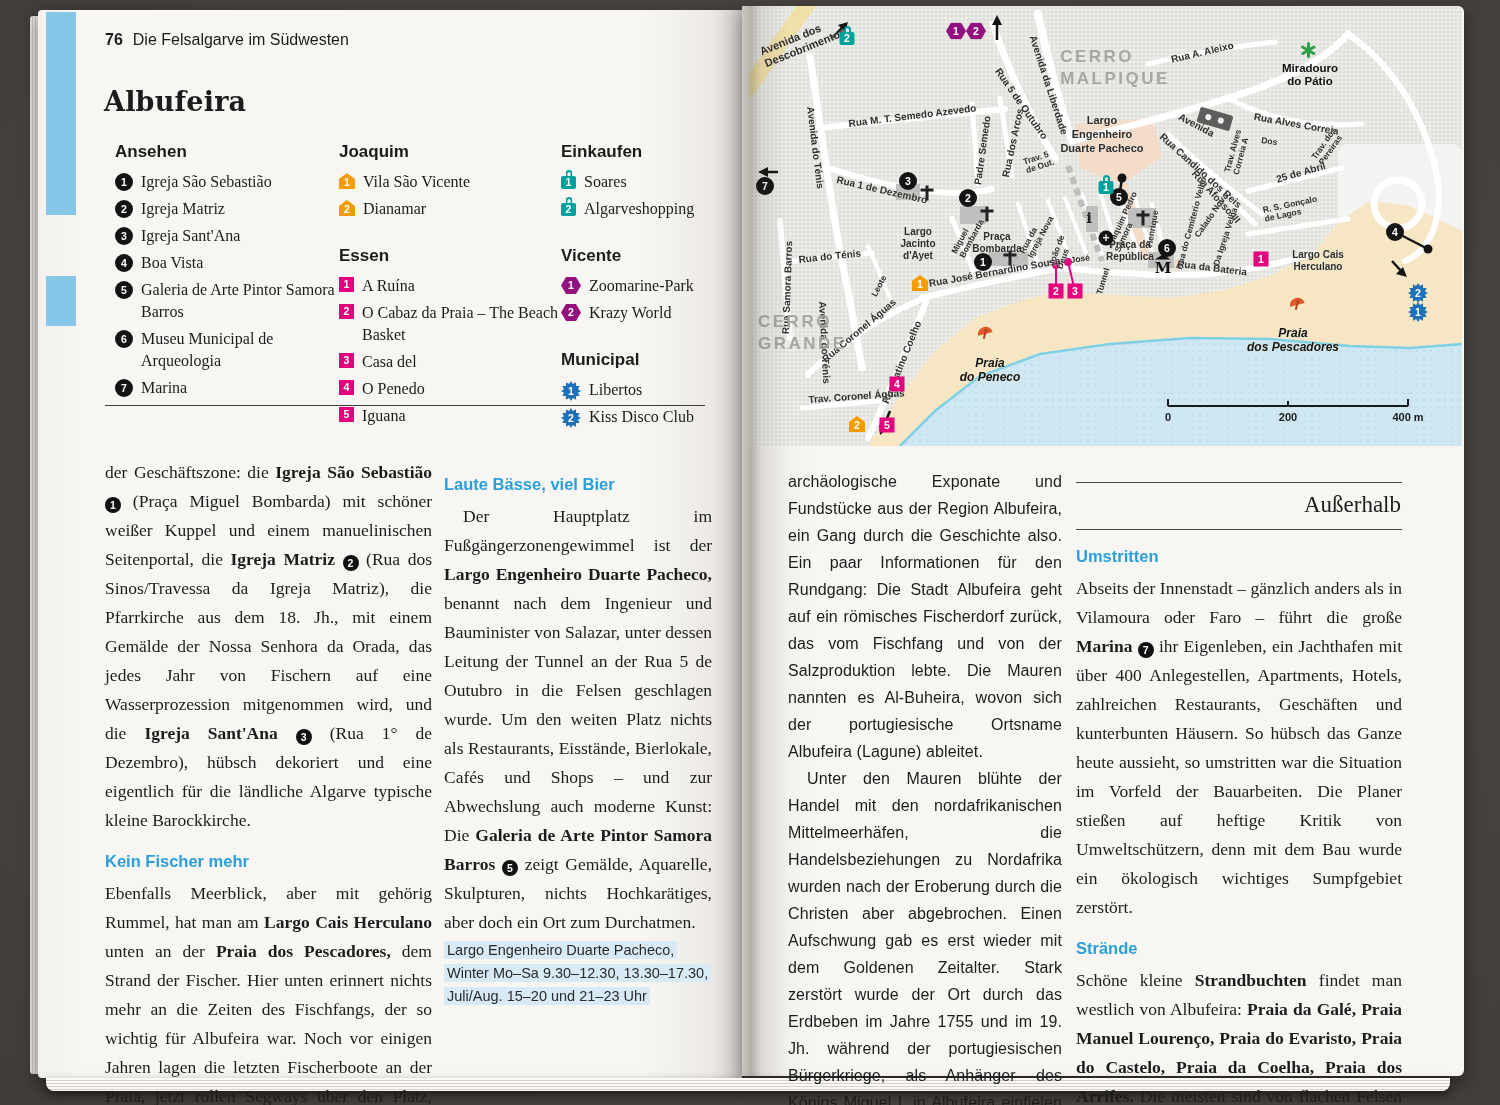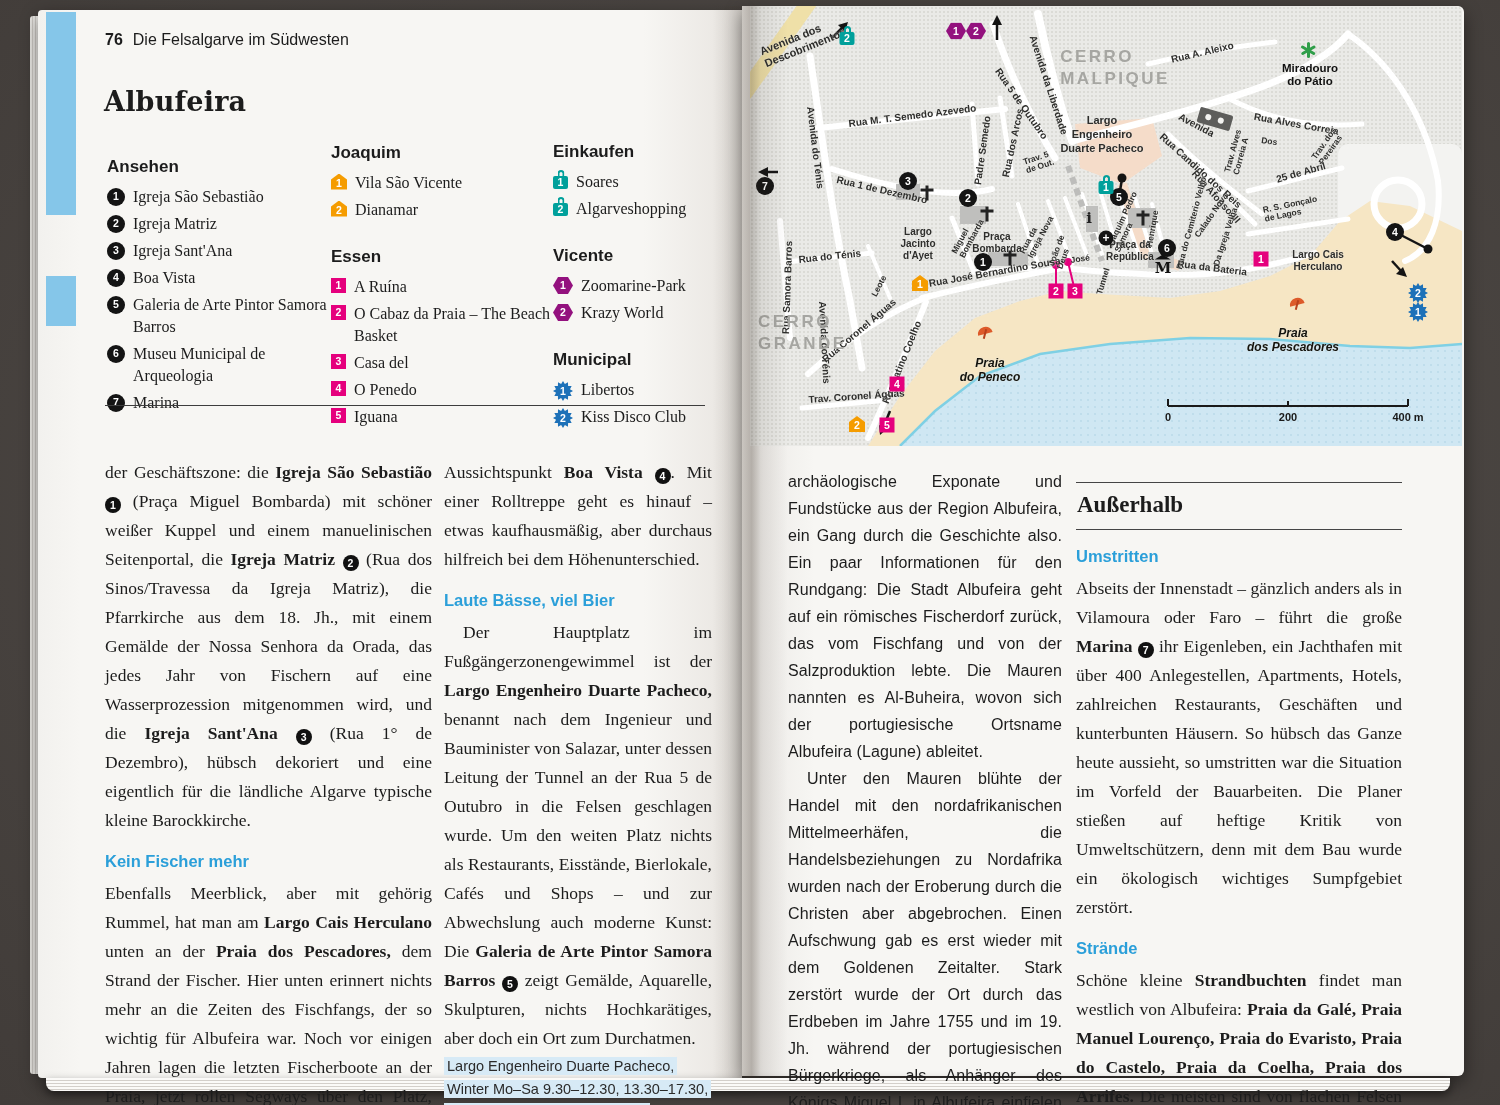--- a/index.html
+++ b/index.html
@@ -19,21 +19,21 @@
   .edge-left{position:absolute;left:30px;top:16px;width:8px;height:1058px;
     background:repeating-linear-gradient(to right,#e9e7e3 0 2px,#cdc9c4 2px 3px);border-radius:3px 0 0 3px;}
   .tab{position:absolute;background:#85c6e9;}
   .tab1{left:46px;top:12px;width:30px;height:203px;}
   .tab2{left:46px;top:276px;width:30px;height:50px;}
   
   .hdr{position:absolute;left:105px;top:31px;font-size:16px;}
   .hdr b{margin-right:10px;}
   .title{position:absolute;left:104px;top:86px;font-family:"DejaVu Serif",serif;font-weight:bold;font-size:27px;letter-spacing:.2px;}
   
-  .dir{position:absolute;left:107px;top:142px;width:602px;display:flex;align-items:center;}
+  .dir{position:absolute;left:115px;top:142px;width:602px;display:flex;}
   .dir-c1{width:224px;} .dir-c2{width:222px;} .dir-c3{width:156px;}
   .dir-group{margin-bottom:26px;}
   .dir-heading{font-weight:bold;font-size:17px;margin-bottom:9px;}
   .dir-item{display:flex;align-items:flex-start;margin-bottom:5px;font-family:"Liberation Serif",serif;font-size:16px;line-height:22px;}
   .dir-item .dir-label{margin-left:8px;}
   .dm{flex:0 0 auto;margin-top:2px;}
   .dir-rule{position:absolute;left:105px;top:405px;width:600px;height:1px;background:#3d3d3d;}
   
   .shp{display:inline-flex;align-items:center;justify-content:center;color:#fff;font:bold 10.5px/1 "Liberation Sans",sans-serif;box-sizing:border-box;}
   .shp-sight{width:18px;height:18px;border-radius:50%;background:#141414;}
@@ -51,21 +51,21 @@
   .rp-col2{left:1076px;top:462px;width:326px;}
   .bp{margin:0;text-align:justify;}
   .bp.serif{font-family:"Liberation Serif",serif;font-size:17.5px;line-height:29px;}
   .bp.sans{font-family:"Liberation Sans",sans-serif;font-size:16px;line-height:27px;letter-spacing:.1px;}
   .bp.indent{text-indent:19px;}
   .subhead{font:bold 16.5px/1.2 "Liberation Sans",sans-serif;color:#2b9fd9;margin:17px 0 7px;}
   .nb{display:inline-block;width:16px;height:16px;border-radius:50%;background:#111;color:#fff;font:bold 10.5px/16px "Liberation Sans",sans-serif;text-align:center;vertical-align:-2px;letter-spacing:0;text-indent:0;}
   .infobox{margin:2px 0 0;font:14.5px/23px "Liberation Sans",sans-serif;color:#2b2b2b;text-align:left;}
   .infobox span{background:#d7eaf6;padding:1px 3px;box-decoration-break:clone;-webkit-box-decoration-break:clone;}
   .section-title{font-family:"Liberation Serif",serif;font-size:23px;padding:9px 1px 11px;border-top:1px solid #454545;border-bottom:1px solid #454545;margin:20px 0 14px;}
-  .section-title.bold{font-weight:bold;}
+  .section-title.bold{font-weight:normal;text-align:right;}
   
   .map{position:absolute;left:750px;top:6px;width:712px;height:440px;overflow:hidden;border-radius:0 6px 0 0;}
   .map-base{position:absolute;inset:0;background:#eaeae7;}
   .map-base::after{content:"";position:absolute;inset:0;background-image:radial-gradient(#d7d7d2 1px,transparent 1px);background-size:4px 4px;opacity:.8;}
   .map-svg{position:absolute;inset:0;}
   #map-overlay{position:absolute;inset:0;}
   .map-label{position:absolute;transform-origin:0 0;color:#2e2e2c;white-space:pre-line;text-shadow:0 0 2px rgba(236,236,233,.9);}
   .st{font:bold 10px/1.15 "Liberation Sans",sans-serif;}
   .st9{font:bold 8.5px/1.1 "Liberation Sans",sans-serif;}
   .st11{font:bold 11px/1.2 "Liberation Sans",sans-serif;}
@@ -221,21 +221,20 @@
       </div>
   </div>
   <div class="dir-rule"></div>
 
   <div class="col lp-col1" id="lp-col1">
       <p class="bp serif">der Geschäftszone: die <b>Igreja São Sebastião</b> <span class="nb">1</span> (Praça Miguel Bombarda) mit schöner weißer Kuppel und einem manuelinischen Seitenportal, die <b>Igreja Matriz</b> <span class="nb">2</span> (Rua dos Sinos/Travessa da Igreja Matriz), die Pfarrkirche aus dem 18. Jh., mit einem Gemälde der Nossa Senhora da Orada, das jedes Jahr von Fischern auf eine Wasserprozession mitgenommen wird, und die <b>Igreja Sant'Ana</b> <span class="nb">3</span> (Rua 1° de Dezembro), hübsch dekoriert und eine eigentlich für die ländliche Algarve typische kleine Barockkirche.</p>
       <div class="subhead">Kein Fischer mehr</div>
       <p class="bp serif">Ebenfalls Meerblick, aber mit gehörig Rummel, hat man am <b>Largo Cais Herculano</b> unten an der <b>Praia dos Pescadores,</b> dem Strand der Fischer. Hier unten erinnert nichts mehr an die Zeiten des Fischfangs, der so wichtig für Albufeira war. Noch vor einigen Jahren lagen die letzten Fischerboote an der Praia, jetzt rollen Segways über den Platz, werden Bootsfahrten entlang der Felsküste und zu den Grotten angeboten. Und die alte Fischmarkthalle, heute offen, geht in dem Urlaubstrubel fast unter.</p>
     </div>
   <div class="col lp-col2" id="lp-col2">
-      <p class="bp serif">Aussichtspunkt <b>Boa Vista</b> <span class="nb">4</span>. Mit einer Rolltreppe geht es hinauf – etwas kaufhausmäßig, aber durchaus hilfreich bei dem Höhenunterschied.</p>
       <div class="subhead">Laute Bässe, viel Bier</div>
       <p class="bp serif indent">Der Hauptplatz im Fußgängerzonengewimmel ist der <b>Largo Engenheiro Duarte Pacheco,</b> benannt nach dem Ingenieur und Bauminister von Salazar, unter dessen Leitung der Tunnel an der Rua 5 de Outubro in die Felsen geschlagen wurde. Um den weiten Platz nichts als Restaurants, Eisstände, Bierlokale, Cafés und Shops – und zur Abwechslung auch moderne Kunst: Die <b>Galeria de Arte Pintor Samora Barros</b> <span class="nb">5</span> zeigt Gemälde, Aquarelle, Skulpturen, nichts Hochkarätiges, aber doch ein Ort zum Durchatmen.</p>
       <p class="infobox"><span>Largo Engenheiro Duarte Pacheco, Winter Mo–Sa 9.30–12.30, 13.30–17.30, Juli/Aug. 15–20 und 21–23 Uhr</span></p>
     </div>
 
   <div class="map">
     <div class="map-base"></div>
     <svg class="map-svg" viewBox="0 0 712 440">
       <defs>
         <pattern id="pw" width="7" height="7" patternUnits="userSpaceOnUse">

